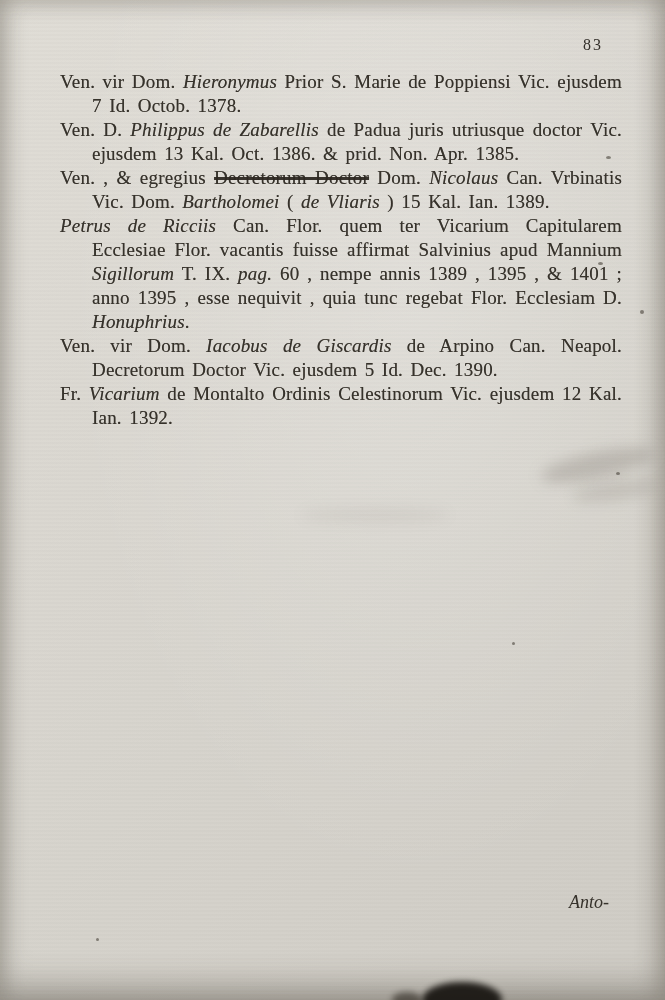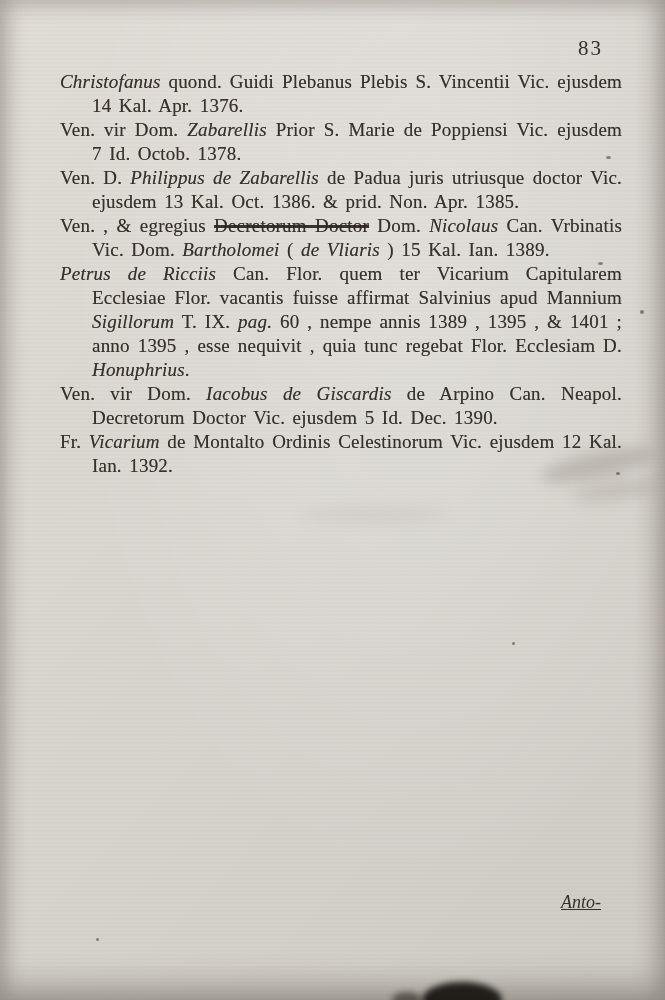--- a/index.html
+++ b/index.html
@@ -16,39 +16,39 @@
       repeating-linear-gradient(0deg, rgba(0,0,0,0.012) 0 2px, rgba(255,255,255,0.015) 2px 4px),
       linear-gradient(135deg, #e0ddd6 0%, #d8d5ce 45%, #cecbc4 100%);
     box-shadow:
       inset 0 -18px 28px rgba(72,66,57,0.30),
       inset -12px 0 20px rgba(72,66,57,0.15),
       inset 10px 0 16px rgba(72,66,57,0.10),
       inset 0 10px 18px rgba(72,66,57,0.08);
   }
   .pagenum {
     position: absolute; top: 36px; right: 62px;
-    font-size: 21px; color: #332f2a; letter-spacing: 2px; margin-left: 33px;
+    font-size: 16px; color: #332f2a; letter-spacing: 2px; margin-left: 33px;
   }
   .text-block { position: absolute; left: 60px; top: 70px; width: 562px; }
   .entry {
     margin: 0; padding-left: 32px; text-indent: -32px;
     font-size: 19px; line-height: 24px; color: #36322b;
     text-align: justify; letter-spacing: 0.2px; word-spacing: 2.5px;
     text-shadow: 0 0 0.5px rgba(54,50,43,0.55);
   }
   .run.italic { font-style: italic; }
   .run.struck {
     text-decoration: line-through;
     text-decoration-thickness: 2.5px;
     text-decoration-color: rgba(43,38,32,0.85);
     margin-top: 48px;
   }
   .catchword {
-    position: absolute; top: 892px; right: 64px;
-    font-style: italic; font-size: 18px; color: #36322b; text-decoration: underline;
+    position: absolute; top: 892px; right: 56px;
+    font-style: italic; font-size: 18px; color: #36322b;
   }
   
   .ink-blot {
     position: absolute; left: 422px; top: 982px; width: 80px; height: 36px;
     background: #16130f; border-radius: 50%; filter: blur(3px); opacity: 0.92;
   }
   .ink-blot2 {
     position: absolute; left: 392px; top: 992px; width: 30px; height: 16px;
     background: #2a251e; border-radius: 50%; filter: blur(3px); opacity: 0.6;
   }
@@ -64,22 +64,21 @@
   .speck.p5 { left: 96px;  top: 938px; width: 3px; height: 3px; }
   .speck.p6 { left: 512px; top: 642px; width: 3px; height: 3px; }
 </style>
 </head>
 <body>
 
 <div class="page">
   <div class="pagenum">83</div>
 
   <div class="text-block">
-      <p class="entry"><span class="run italic">Christofanus</span><span class="run roman"> quond. Guidi Plebanus Plebis S. Vincentii Vic. ejusdem 14 Kal. Apr. 1376.</span></p>
-      <p class="entry"><span class="run roman">Ven. vir Dom. </span><span class="run italic">Zabarellis</span><span class="run roman"> Prior S. Marie de Poppiensi Vic. ejusdem 7 Id. Octob. 1378.</span></p>
+      <p class="entry"><span class="run roman">Ven. vir Dom. </span><span class="run italic">Hieronymus</span><span class="run roman"> Prior S. Marie de Poppiensi Vic. ejusdem 7 Id. Octob. 1378.</span></p>
       <p class="entry"><span class="run roman">Ven. D. </span><span class="run italic">Philippus de Zabarellis</span><span class="run roman"> de Padua juris utriusque doctor Vic. ejusdem 13 Kal. Oct. 1386. &amp; prid. Non. Apr. 1385.</span></p>
       <p class="entry"><span class="run roman">Ven. , &amp; egregius </span><span class="run struck">Decretorum Doctor</span><span class="run roman"> Dom. </span><span class="run italic">Nicolaus</span><span class="run roman"> Can. Vrbinatis Vic. Dom. </span><span class="run italic">Bartholomei</span><span class="run roman"> ( </span><span class="run italic">de Vliaris</span><span class="run roman"> ) 15 Kal. Ian. 1389.</span></p>
       <p class="entry"><span class="run italic">Petrus de Ricciis</span><span class="run roman"> Can. Flor. quem ter Vicarium Capitularem Ecclesiae Flor. vacantis fuisse affirmat Salvinius apud Mannium </span><span class="run italic">Sigillorum</span><span class="run roman"> T. IX. </span><span class="run italic">pag.</span><span class="run roman"> 60 , nempe annis 1389 , 1395 , &amp; 1401 ; anno 1395 , esse nequivit , quia tunc regebat Flor. Ecclesiam D. </span><span class="run italic">Honuphrius</span><span class="run roman">.</span></p>
       <p class="entry"><span class="run roman">Ven. vir Dom. </span><span class="run italic">Iacobus de Giscardis</span><span class="run roman"> de Arpino Can. Neapol. Decretorum Doctor Vic. ejusdem 5 Id. Dec. 1390.</span></p>
       <p class="entry"><span class="run roman">Fr. </span><span class="run italic">Vicarium</span><span class="run roman"> de Montalto Ordinis Celestinorum Vic. ejusdem 12 Kal. Ian. 1392.</span></p>
     </div>
 
   <div class="catchword">Anto-</div>
 
   <div class="smudge s1"></div>

